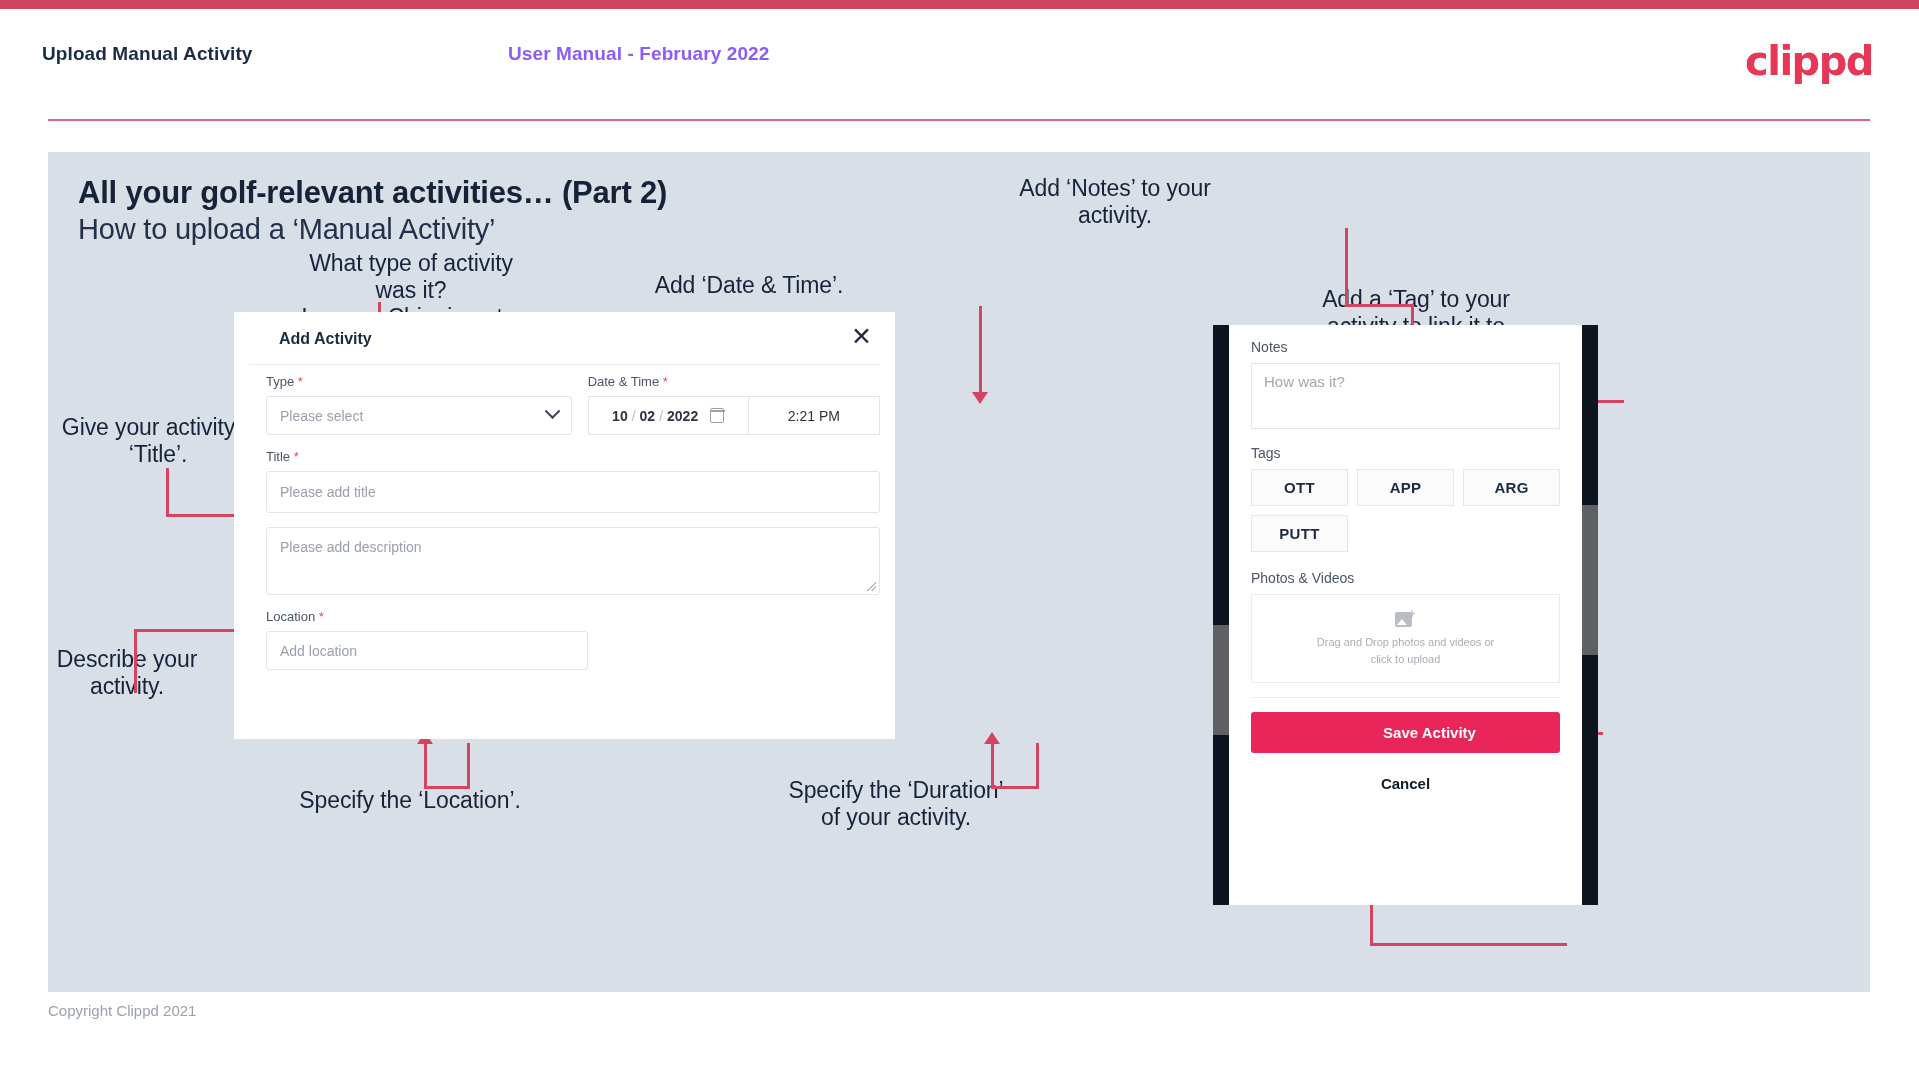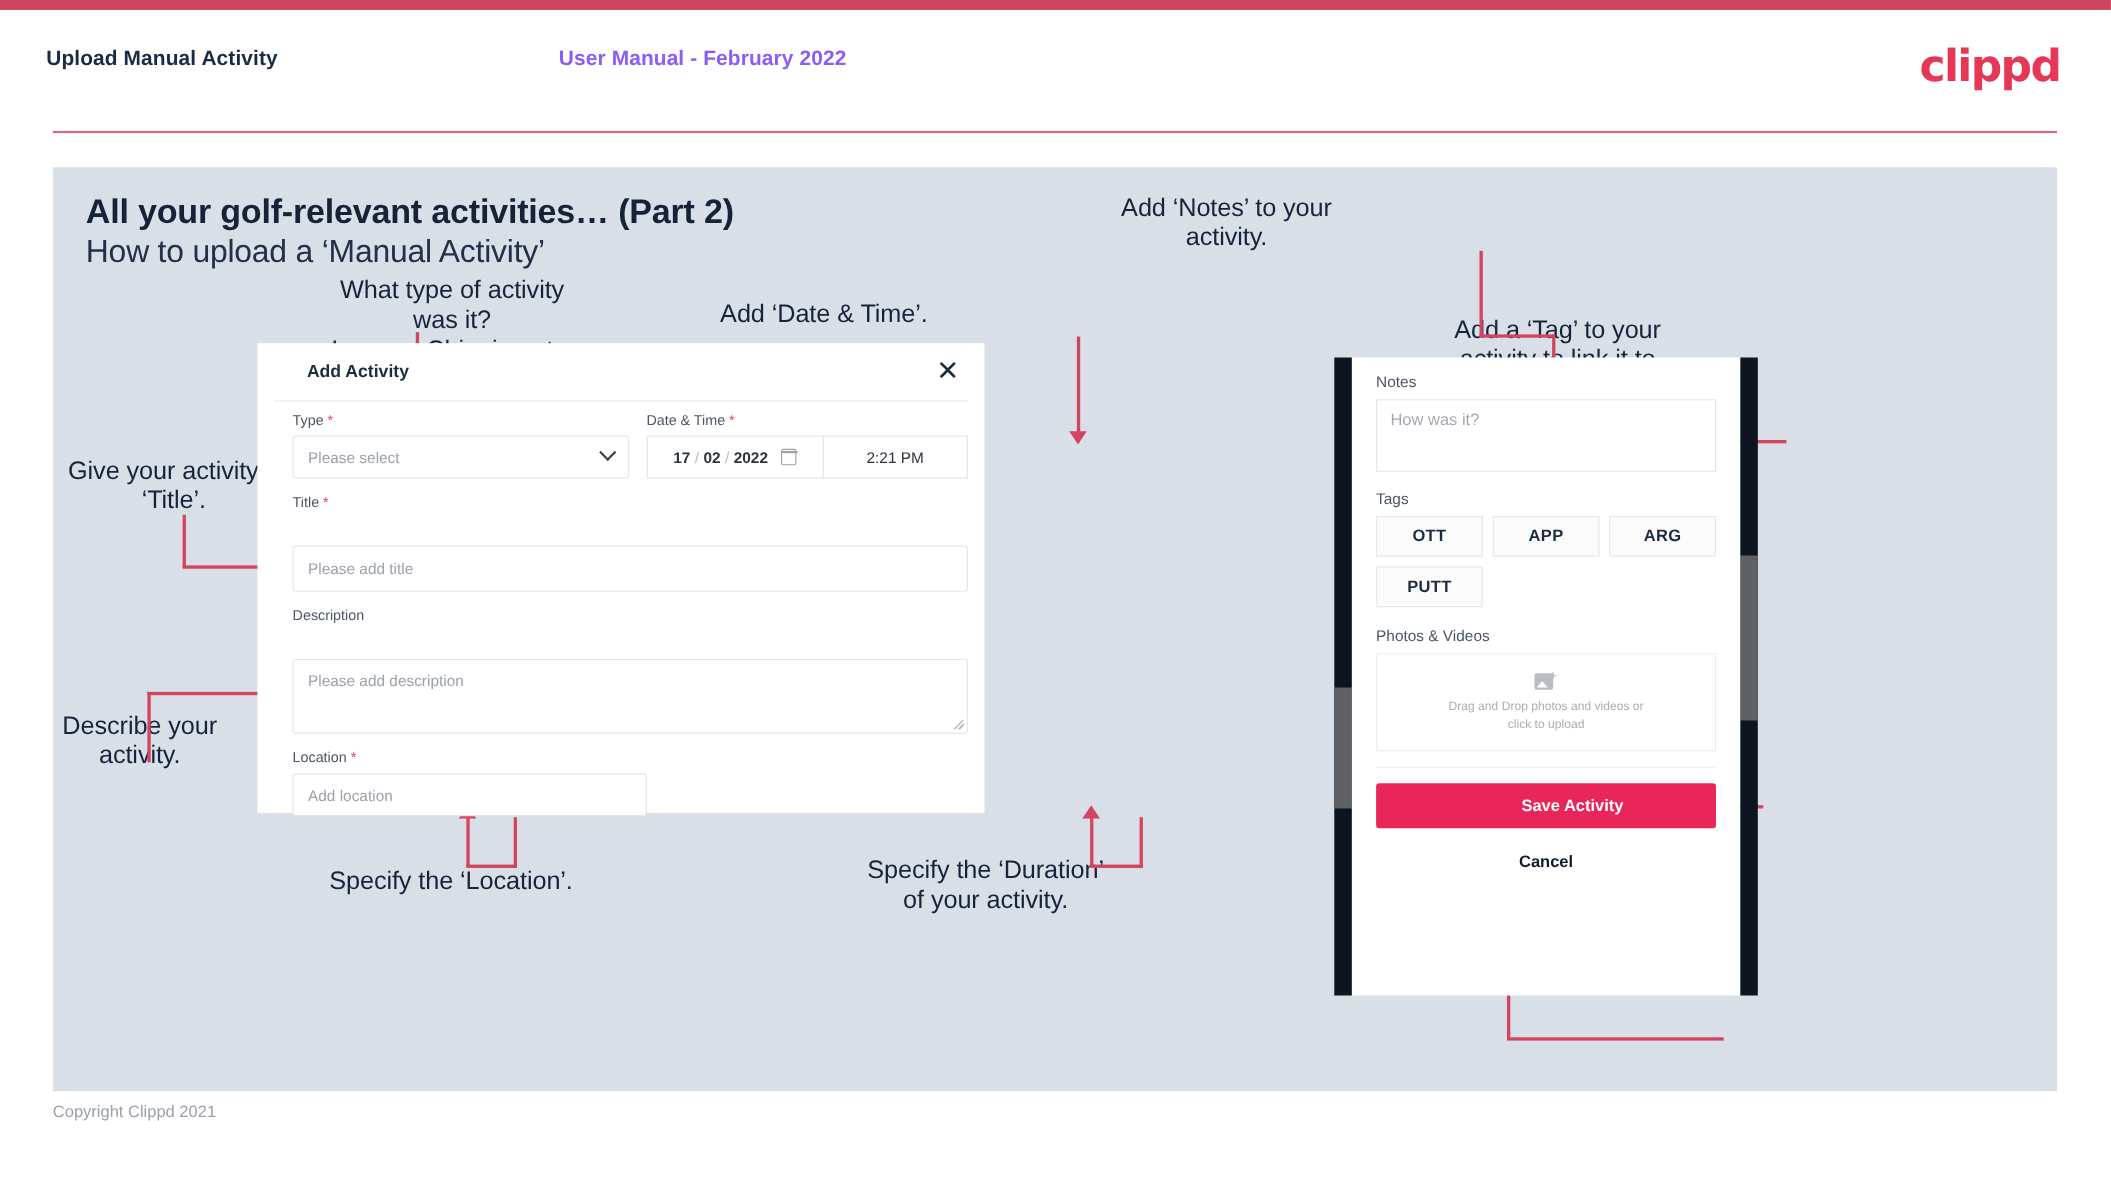--- a/index.html
+++ b/index.html
@@ -84,21 +84,21 @@
   }
   .modal-divider {
     position:absolute; left:15px; top:52px; width:631px; height:1px; background:#e8eaee;
   }
   .modal-body { position:absolute; left:0; top:62px; width:661px;padding-left:17px; }
 
   .frow { display:flex; padding:0 15px; margin-bottom:14px; }
   .fcol { display:flex; flex-direction:column; }
   .fcol.left  { width:322px; margin-right:16px; }
   .fcol.right { width:308px; }
-  .fcol.full  { width:631px;gap:25px; }
+  .fcol.full  { width:631px; }
 
   .flabel {
     font-size:13px; color:#4b5564; margin-bottom:7px; font-weight:400;
   }
   .req { color:#e8475f; font-size:13px; }
 
   .fctl {
     height:39px; border:1px solid #e2e5e9; border-radius:3px; background:#fff;
     display:flex; align-items:center; padding:0 13px;
     font-size:14px; color:#9aa1ab;
@@ -303,21 +303,21 @@
             <span class="chev"></span>
           </div>
         </div>
         <div class="fcol right">
           <div class="flabel">
             <span>Date &amp; Time</span>
             <span class="req">*</span>
           </div>
           <div class="date-time">
             <div class="date-box">
-              <span>17</span>
+              <span>10</span>
               <span class="sep">/</span>
               <span>02</span>
               <span class="sep">/</span>
               <span>2022</span>
               <span class="cal-ico"></span>
             </div>
             <div class="time-box">2:21 PM</div>
           </div>
         </div>
       </div>
@@ -327,23 +327,20 @@
           <div class="flabel">
             <span>Title</span>
             <span class="req">*</span>
           </div>
           <div class="ftext">Please add title</div>
         </div>
       </div>
 
       <div class="frow">
         <div class="fcol full">
-          <div class="flabel">
-            <span>Description</span>
-          </div>
           <div class="ftarea">Please add description</div>
         </div>
       </div>
 
       <div class="frow">
         <div class="fcol left">
           <div class="flabel">
             <span>Location</span>
             <span class="req">*</span>
           </div>

